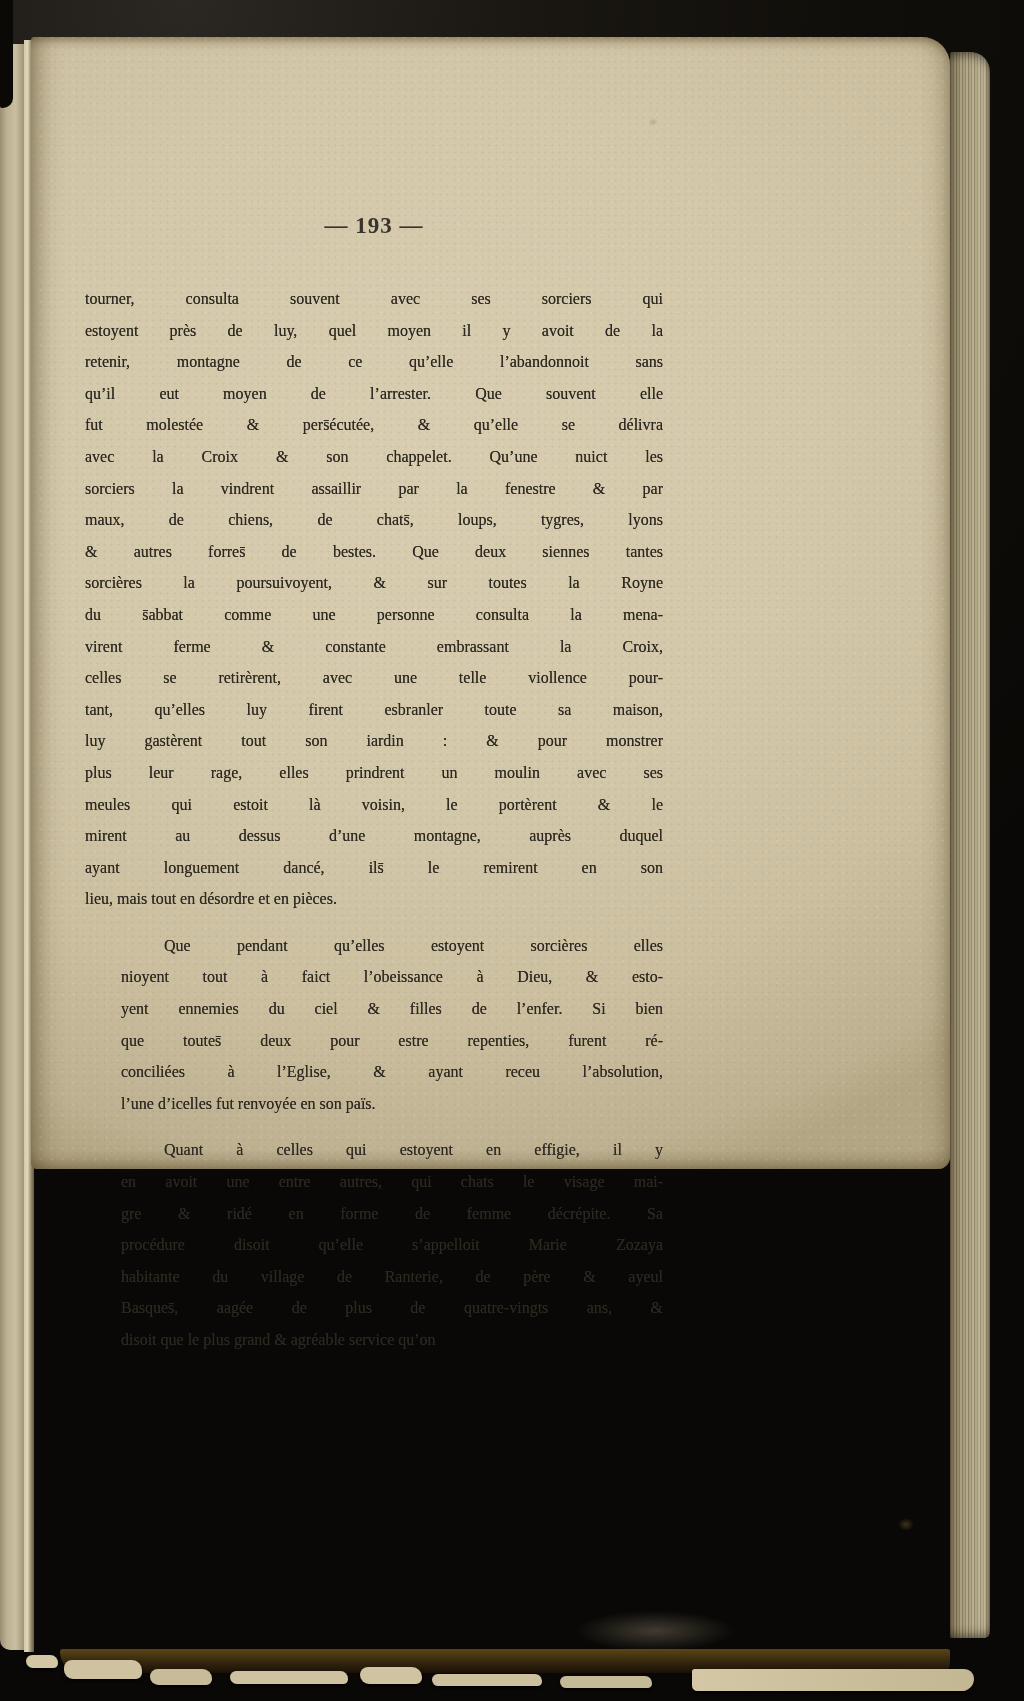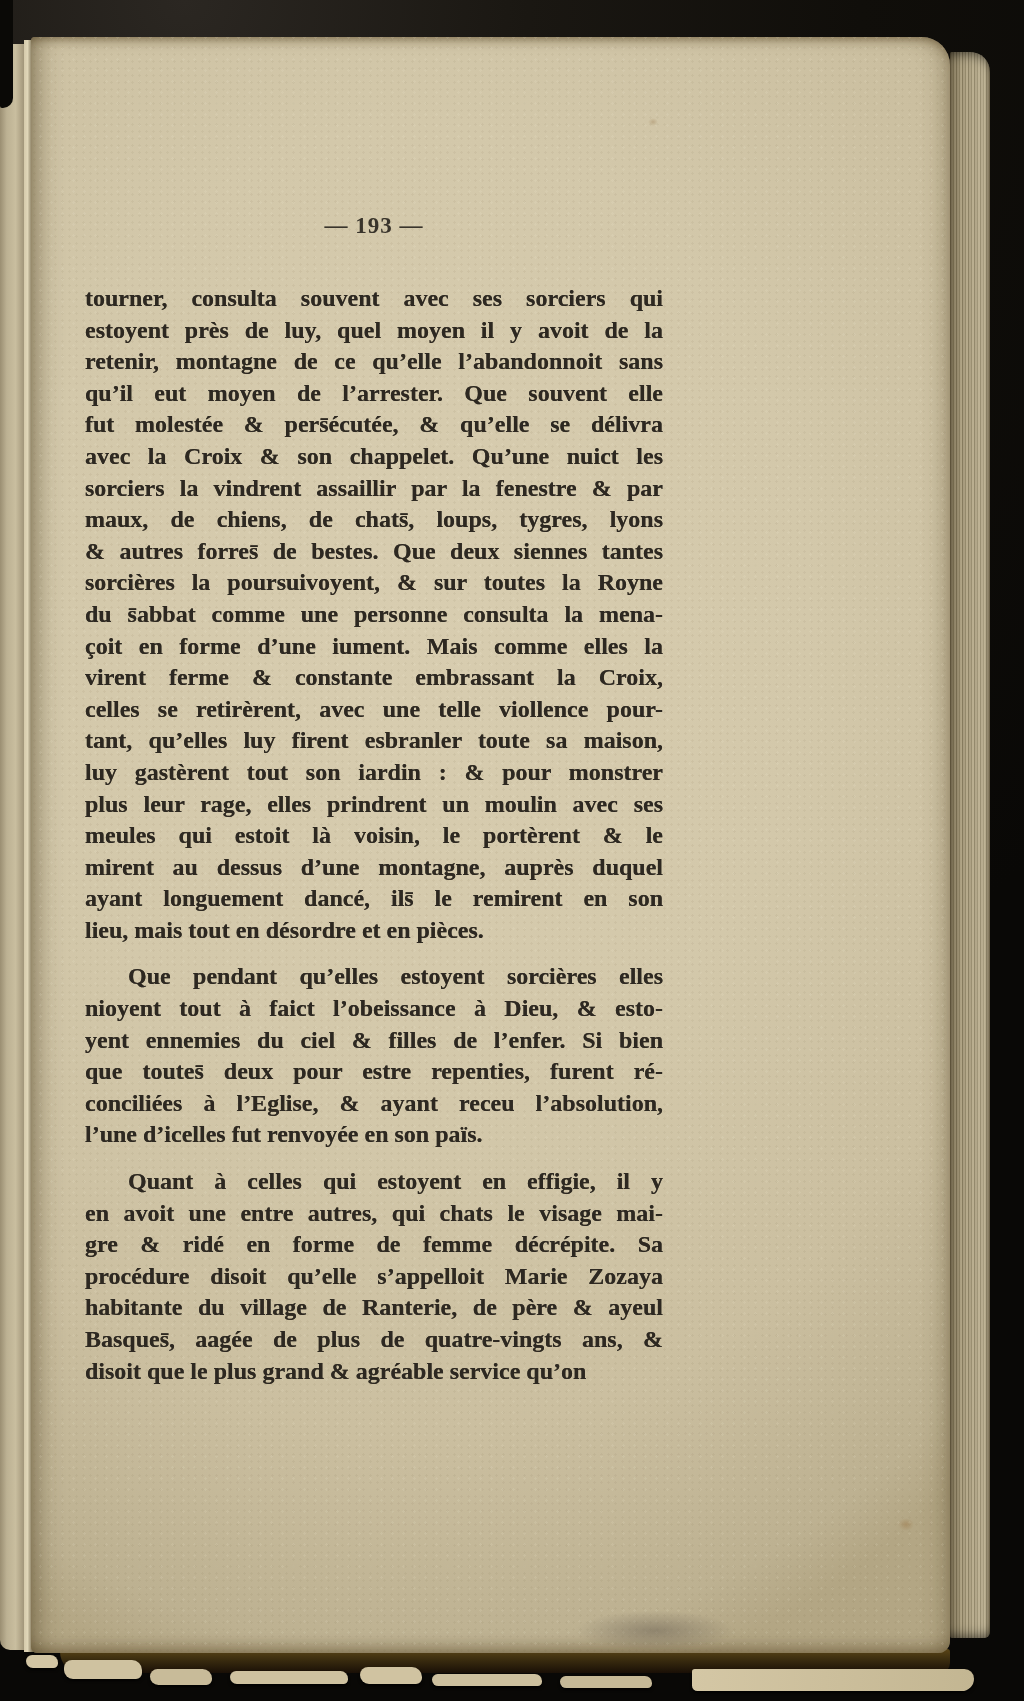--- a/index.html
+++ b/index.html
@@ -23,21 +23,21 @@
   .gutter-crease{
     position:absolute;left:24px;top:40px;width:10px;height:1612px;
     background:linear-gradient(to right,#d5caab 0%,#e0d6b8 35%,#8d8266 75%,#645a44 100%);
   }
   .corner-black{
     position:absolute;left:0;top:0;width:13px;height:108px;
     background:#0a0906;border-radius:0 0 10px 2px;
   }
   
   .page{
-    position:absolute;left:31px;top:37px;width:919px;height:1616px;
+    position:absolute;left:31px;top:37px;width:919px;height:1132px;
     background:radial-gradient(95% 68% at 42% 36%, #d8cdb0 0%, #d3c8aa 45%, #cbbfa0 74%, #bdb191 94%, #b3a684 100%);
     border-radius:4px 28px 12px 6px;
     box-shadow:
       inset 18px 0 24px -12px rgba(70,55,25,.50),
       inset 0 9px 10px -7px rgba(85,65,32,.55),
       inset -16px 0 24px -12px rgba(95,80,48,.48),
       inset 0 -12px 16px -9px rgba(85,65,32,.50);
   }
   .page-grain{
     position:absolute;inset:0;border-radius:inherit;pointer-events:none;
@@ -81,23 +81,23 @@
   .s1{left:898px;top:1518px;width:16px;height:13px;background:radial-gradient(rgba(150,110,60,.40), rgba(150,110,60,0) 70%);}
   .s2{left:648px;top:118px;width:10px;height:8px;background:radial-gradient(rgba(140,105,60,.30), rgba(140,105,60,0) 70%);}
   
   .page-number{
     position:absolute;left:54px;top:176px;width:578px;
     text-align:center;font-size:23px;font-weight:bold;color:#39342b;letter-spacing:1px;
   }
   .text-block{
     position:absolute;left:54px;top:246px;width:578px;color:#2d2821;
   }
-  .paragraph + .paragraph{margin-top:15px;}
+  .paragraph + .paragraph{margin-top:15px;margin-left:36px;}
   .line{
-    font-size:24px;font-weight:bold;line-height:31.6px;
+    font-size:16px;font-weight:normal;line-height:31.6px;
     text-align:justify;text-align-last:justify;
     text-shadow:0 0 .5px rgba(45,40,30,.75);
   }
   .line.last{text-align-last:left;}
   .line.indent{text-indent:43px;}
 </style>
 </head>
 <body>
 
 <div class="scene">
@@ -124,21 +124,20 @@
           <div class="line">estoyent près de luy, quel moyen il y avoit de la</div>
           <div class="line">retenir, montagne de ce qu’elle l’abandonnoit sans</div>
           <div class="line">qu’il eut moyen de l’arrester. Que souvent elle</div>
           <div class="line">fut molestée &amp; pers̄écutée, &amp; qu’elle se délivra</div>
           <div class="line">avec la Croix &amp; son chappelet. Qu’une nuict les</div>
           <div class="line">sorciers la vindrent assaillir par la fenestre &amp; par</div>
           <div class="line">maux, de chiens, de chats̄, loups, tygres, lyons</div>
           <div class="line">&amp; autres forres̄ de bestes. Que deux siennes tantes</div>
           <div class="line">sorcières la poursuivoyent, &amp; sur toutes la Royne</div>
           <div class="line">du s̄abbat comme une personne consulta la mena-</div>
-          <div class="line">çoit en forme d’une iument. Mais comme elles la</div>
           <div class="line">virent ferme &amp; constante embrassant la Croix,</div>
           <div class="line">celles se retirèrent, avec une telle viollence pour-</div>
           <div class="line">tant, qu’elles luy firent esbranler toute sa maison,</div>
           <div class="line">luy gastèrent tout son iardin : &amp; pour monstrer</div>
           <div class="line">plus leur rage, elles prindrent un moulin avec ses</div>
           <div class="line">meules qui estoit là voisin, le portèrent &amp; le</div>
           <div class="line">mirent au dessus d’une montagne, auprès duquel</div>
           <div class="line">ayant longuement dancé, ils̄ le remirent en son</div>
           <div class="line last">lieu, mais tout en désordre et en pièces.</div>
         </div>

